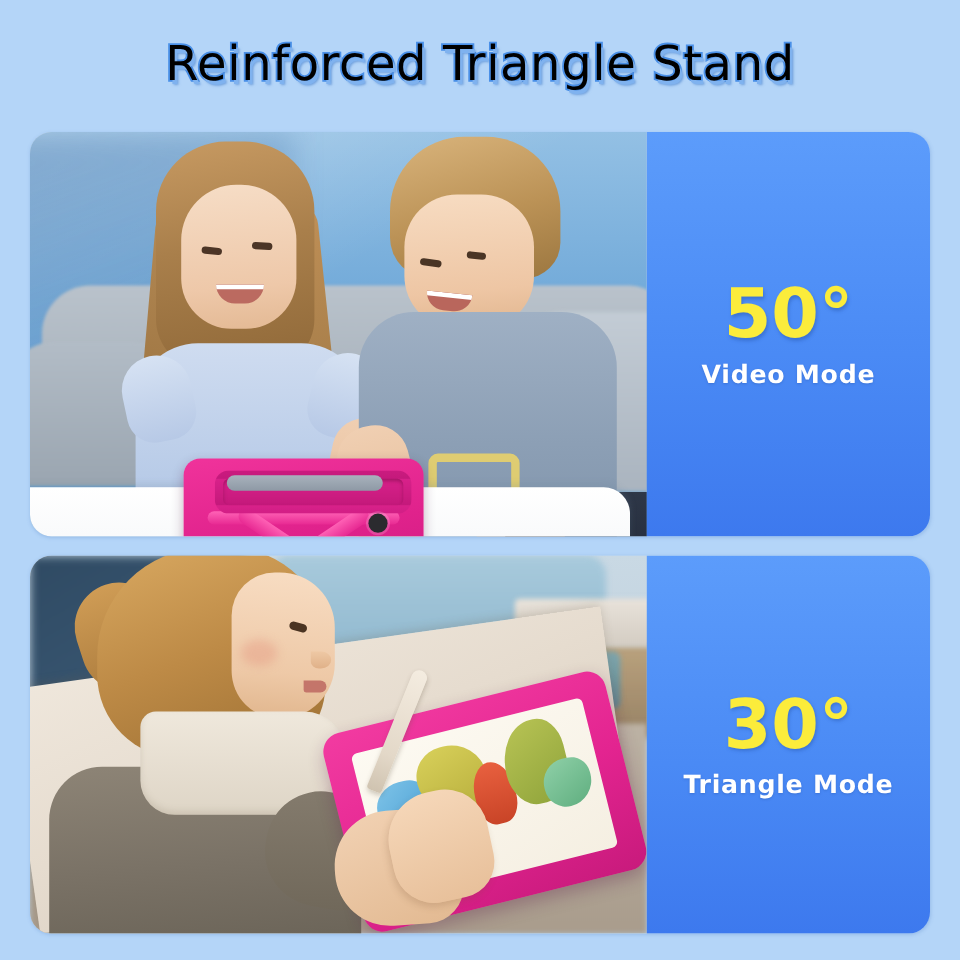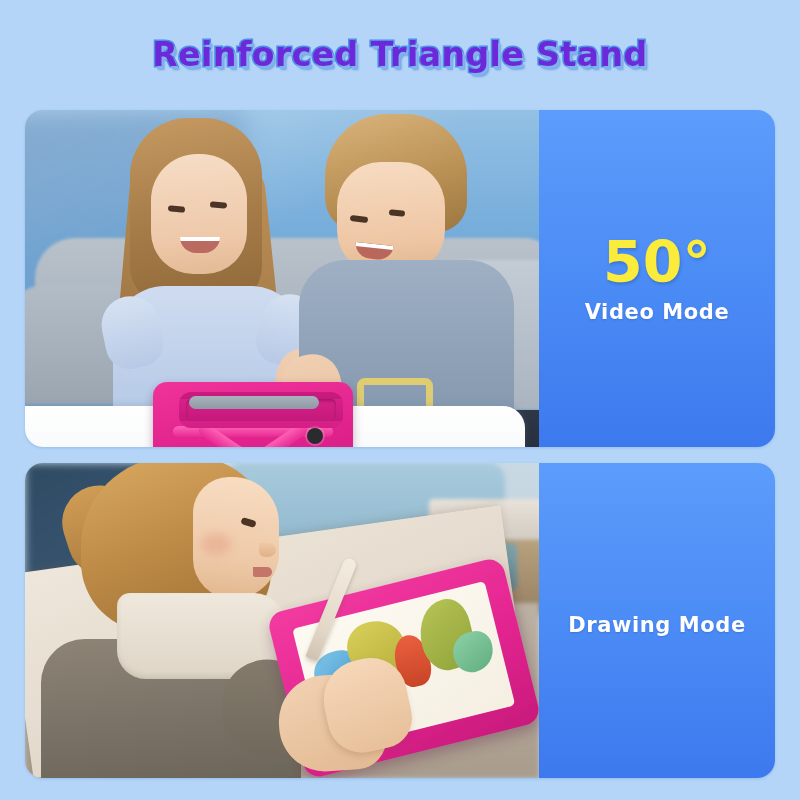--- a/index.html
+++ b/index.html
@@ -20,24 +20,24 @@
     position: absolute;
     left: 0; top: 0;
     width: 800px;
     height: 108px;
     display: flex;
     align-items: center;
     justify-content: center;
   }
   .title-text {
     font-family: "DejaVu Sans", sans-serif;
-    font-size: 33px;
-    font-weight: bold;
+    font-size: 40px;
+    font-weight: normal;
     letter-spacing: 0.5px;
-    color: #6d28d9;
+    color: #000000;
     -webkit-text-stroke: 3px #4a90e8;
     paint-order: stroke fill;
     text-shadow:
        2px 3px 0 #7fb2ef,
        3px 4px 2px rgba(60,120,200,0.55);
     white-space: nowrap;
   }
 
   
   .card {
@@ -591,15 +591,16 @@
         <div class="p2-art6"></div>
       </div>
     </div>
 
     <div class="p2-arm"></div>
     <div class="p2-stylus"></div>
     <div class="p2-hand"></div>
   </div>
 
   <div class="info">
-    <div class="mode">Drawing Mode</div>
+    <div class="angle">30°</div>
+    <div class="mode">Triangle Mode</div>
   </div>
 </div>
 
 </body></html>

